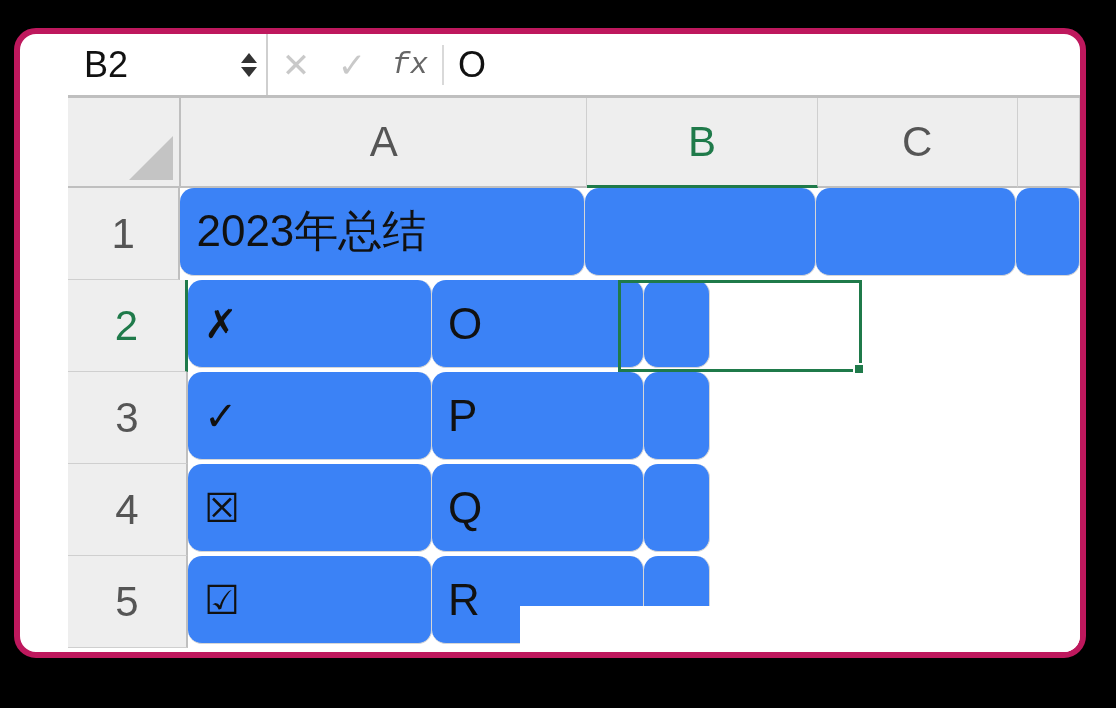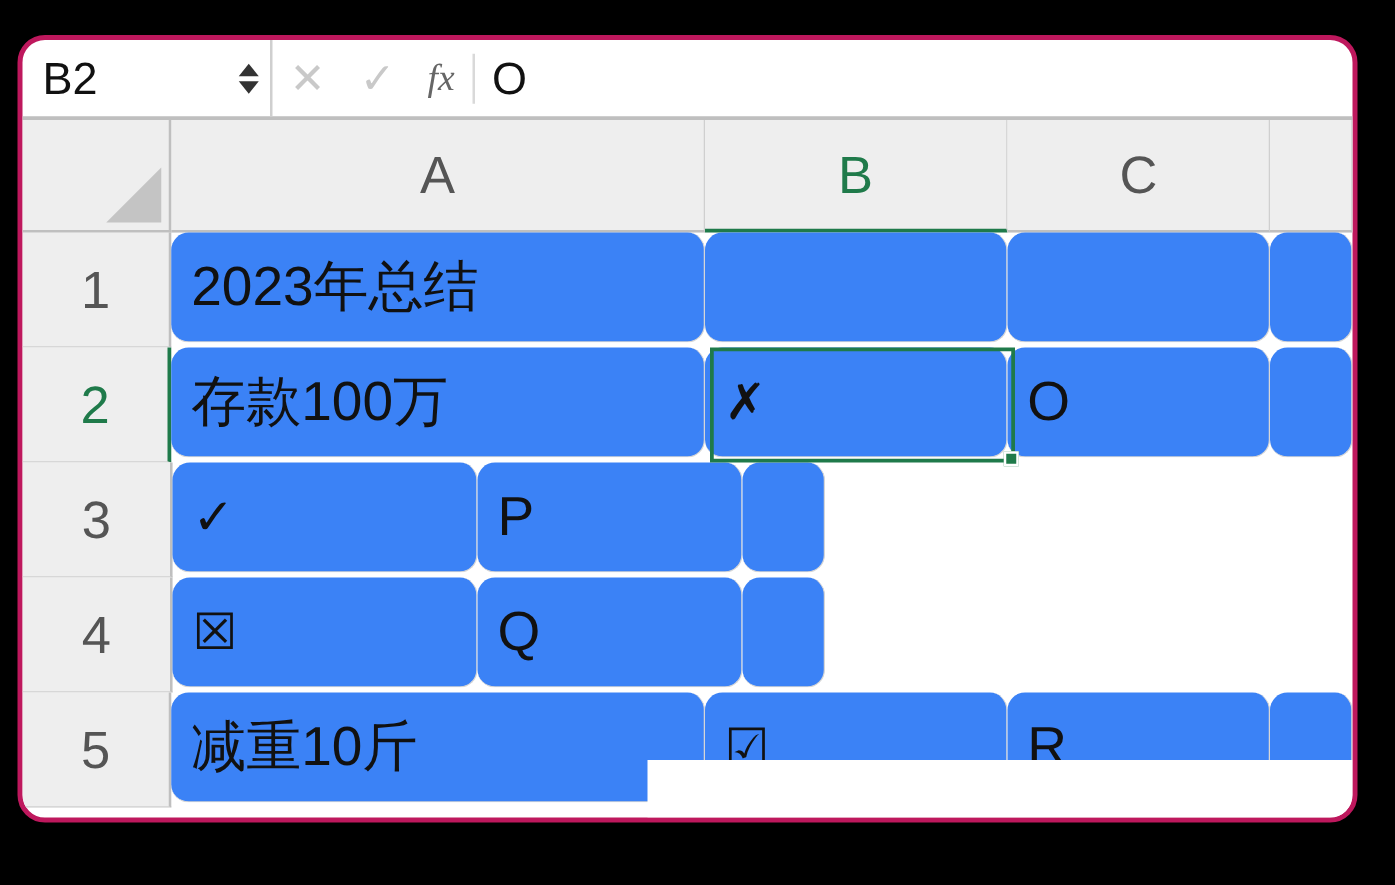--- a/index.html
+++ b/index.html
@@ -2,23 +2,24 @@
 <html><head>
 <meta charset="utf-8">
 <style>
   * { box-sizing: border-box; margin: 0; padding: 0; }
   html, body { width: 1116px; height: 708px; background: #000; font-family: -apple-system, "Segoe UI", Arial, sans-serif; }
   .window {
     position: absolute;
     left: 14px; top: 28px;
     width: 1072px; height: 630px;
     background: #fff;
-    border: 4px solid #be185d;
+    border: 6px solid #be185d;
     border-radius: 22px;
     overflow: hidden;
+    padding-left: 48px;
   }
 
   
   .formula-bar {
     display: flex;
     align-items: center;
     height: 64px;
     border-bottom: 3px solid #bfbfbf;
     padding: 0 2px;
   }
@@ -49,21 +50,21 @@
     width: 56px;
     display: flex;
     align-items: center;
     justify-content: center;
     font-size: 34px;
     color: #c9c9c9;
   }
   .fx-label {
     font-size: 30px;
     font-style: italic;
-    font-family: Liberation Serif, serif;
+    font-family: Liberation Mono, monospace;
     color: #666;
     padding: 0 12px;
   }
   .fb-sep {
     width: 2px;
     height: 40px;
     background: #d9d9d9;
     margin: 0 2px;
   }
   .formula-input {
@@ -199,21 +200,20 @@
     <div class="row">
       <div class="rowhead">1</div>
       <div class="cell colA">2023年总结</div>
       <div class="cell colB"></div>
       <div class="cell colC"></div>
       <div class="cell colD"></div>
     </div>
 
     <div class="row">
       <div class="rowhead active">2</div>
-      <div class="cell colA">存款100万</div>
       <div class="cell colB">✗</div>
       <div class="cell colC">O</div>
       <div class="cell colD"></div>
     </div>
 
     <div class="row">
       <div class="rowhead">3</div>
       <div class="cell colB">✓</div>
       <div class="cell colC">P</div>
       <div class="cell colD"></div>
@@ -221,21 +221,20 @@
 
     <div class="row">
       <div class="rowhead">4</div>
       <div class="cell colB">☒</div>
       <div class="cell colC">Q</div>
       <div class="cell colD"></div>
     </div>
 
     <div class="row">
       <div class="rowhead">5</div>
-      <div class="cell colA">减重10斤</div>
       <div class="cell colB">☑</div>
       <div class="cell colC">R</div>
       <div class="cell colD"></div>
     </div>
 
     <div class="selection" style="left:550px; top:182px; width:244px; height:92px;">
       <div class="handle"></div>
     </div>
 
   </div>

